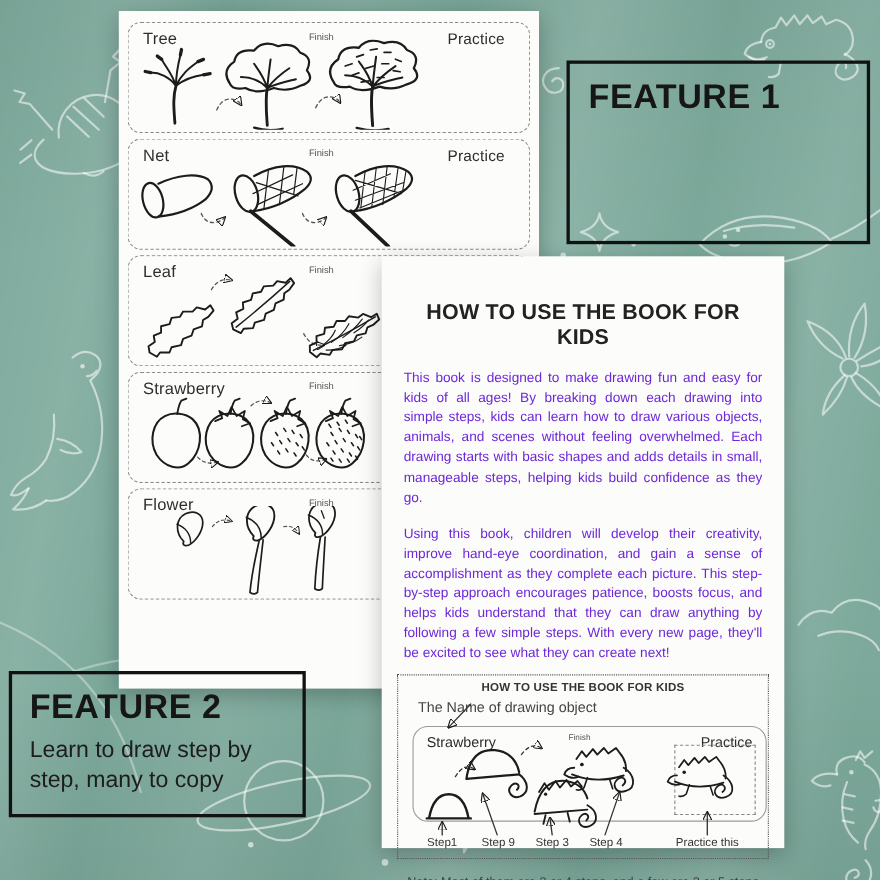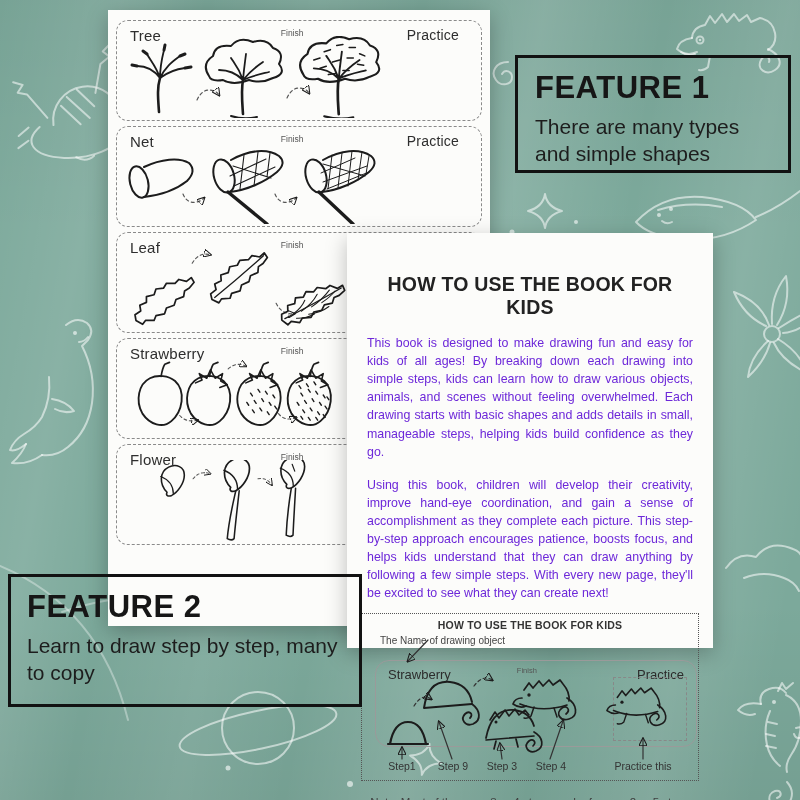--- a/index.html
+++ b/index.html
@@ -14,53 +14,53 @@
       #7ca99b;
   }
   .doodles{position:absolute;inset:0;z-index:1;}
   .doodles path,.doodles ellipse,.doodles circle{fill:none;stroke:rgba(255,255,255,.55);stroke-width:2;stroke-linecap:round;stroke-linejoin:round;}
   .doodles .dot{fill:rgba(255,255,255,.6);stroke:none;}
   .doodles .faint{stroke:rgba(255,255,255,.35);}
 
   
   .page{position:absolute;background:#fcfcfa;box-shadow:0 6px 20px rgba(0,0,0,.25);}
   .left-page{left:108px;top:10px;width:382px;height:616px;z-index:2;padding:10px 8px;box-sizing:border-box;}
-  .right-page{left:347px;top:233px;width:366px;height:415px;z-index:3;box-sizing:border-box;}
+  .right-page{left:347px;top:233px;width:366px;height:538px;z-index:3;box-sizing:border-box;}
 
   .draw-row{position:relative;width:100%;height:101px;margin-bottom:5px;border:1.5px dashed #8a8a8a;border-radius:12px;box-sizing:border-box;}
   .draw-row:last-child{margin-bottom:0;text-align:right;}
   .row-label{position:absolute;left:13px;top:6px;font-size:15px;font-weight:500;color:#2e2e2e;letter-spacing:.2px;}
   .row-finish{position:absolute;left:45%;top:7px;font-size:8.5px;color:#555;}
   .row-practice{position:absolute;right:22px;top:6px;font-size:14px;font-weight:500;color:#2e2e2e;letter-spacing:.2px;}
   .row-art{position:absolute;left:0;bottom:2px;width:364px;height:82px;}
   .row-art path,.row-art ellipse{fill:none;stroke:#1c1c1c;stroke-linecap:round;stroke-linejoin:round;}
   .dashedarrow{stroke:#555 !important;stroke-width:1.2;stroke-dasharray:3 3;}
 
   
   .rp-heading{margin:40px 18px 0;text-align:center;font-size:19.5px;font-weight:700;color:#222;letter-spacing:.2px;}
   .rp-par{margin:15px 20px 0;font-size:12.4px;line-height:1.46;text-align:justify;color:#6d28d9;}
   .rp-note{margin-top:15px;text-align:center;font-size:11.5px;color:#3f3f3f;}
 
   .diagram{position:relative;margin:10px 14px 0;width:338px;height:168px;border:1.5px dotted #555;box-sizing:border-box;}
   .diag-title{position:absolute;top:5px;width:100%;text-align:center;font-size:10.5px;font-weight:700;color:#333;letter-spacing:.2px;}
-  .diag-annotation{position:absolute;left:18px;top:21px;font-size:10px;color:#444;}
+  .diag-annotation{position:absolute;left:18px;top:21px;font-size:13px;color:#444;}
   .object-box{position:absolute;left:13px;top:46px;width:322px;height:87px;border:1.5px solid #9a9a9a;border-radius:14px;box-sizing:border-box;}
   .obj-label{position:absolute;left:12px;top:6px;font-size:13px;color:#2c2c2c;}
   .obj-finish{position:absolute;left:44%;top:5px;font-size:7.5px;color:#555;}
   .obj-practice{position:absolute;right:12px;top:6px;font-size:13px;color:#2c2c2c;}
   .practice-dash{position:absolute;left:237px;top:16px;width:74px;height:64px;border:1.3px dashed #888;box-sizing:border-box;}
   .diag-art{position:absolute;inset:0;width:338px;height:168px;pointer-events:none;}
   .diag-art path{fill:none;stroke:#1c1c1c;stroke-linecap:round;stroke-linejoin:round;}
   .diag-art .thin{stroke:#333;stroke-width:1.2;}
   .step-label{position:absolute;top:146px;transform:translateX(-50%);font-size:10.5px;color:#333;white-space:nowrap;}
 
   
   .feature-box{position:absolute;z-index:4;border:3.5px solid #121212;box-sizing:border-box;padding:12px 17px;color:#161616;}
-  .feature-1{left:515px;top:55px;width:276px;height:118px;}
-  .feature-2{left:8px;top:574px;width:354px;height:133px;padding-left:16px;}
+  .feature-1{left:515px;top:55px;width:276px;height:167px;}
+  .feature-2{left:8px;top:610px;width:270px;height:133px;padding-left:16px;}
   .feature-title{font-size:31px;font-weight:800;letter-spacing:.5px;margin-bottom:8px;}
   .feature-desc{font-size:21px;line-height:1.28;color:#1d1d1d;}
 </style>
 </head>
 <body>
 
 <div class="stage">
 
   <svg class="doodles" viewBox="0 0 800 800">
 
@@ -387,20 +387,19 @@
       <span class="step-label" style="left:140px">Step 3</span>
       <span class="step-label" style="left:189px">Step 4</span>
       <span class="step-label" style="left:281px">Practice this</span>
     </div>
 
     <div class="rp-note">Note: Most of them are 3 or 4 steps, and a few are 2 or 5 steps</div>
   </div>
 
   <div class="feature-box feature-1">
     <div class="feature-title">FEATURE 1</div>
-    <div class="feature-desc">There are many types and simple shapes</div>
   </div>
   <div class="feature-box feature-2">
     <div class="feature-title">FEATURE 2</div>
     <div class="feature-desc">Learn to draw step by step, many to copy</div>
   </div>
 
 </div>
 
 </body></html>

